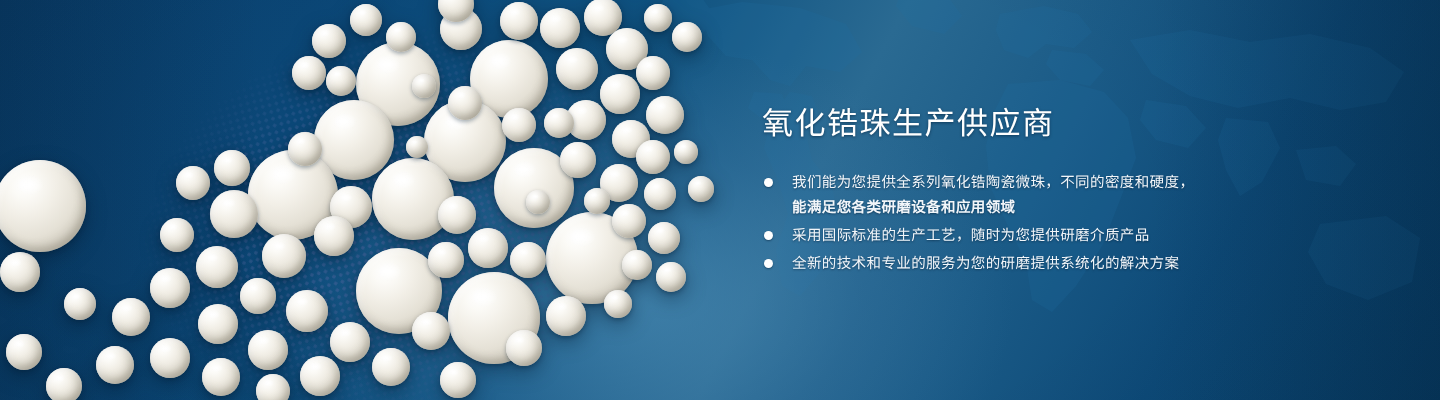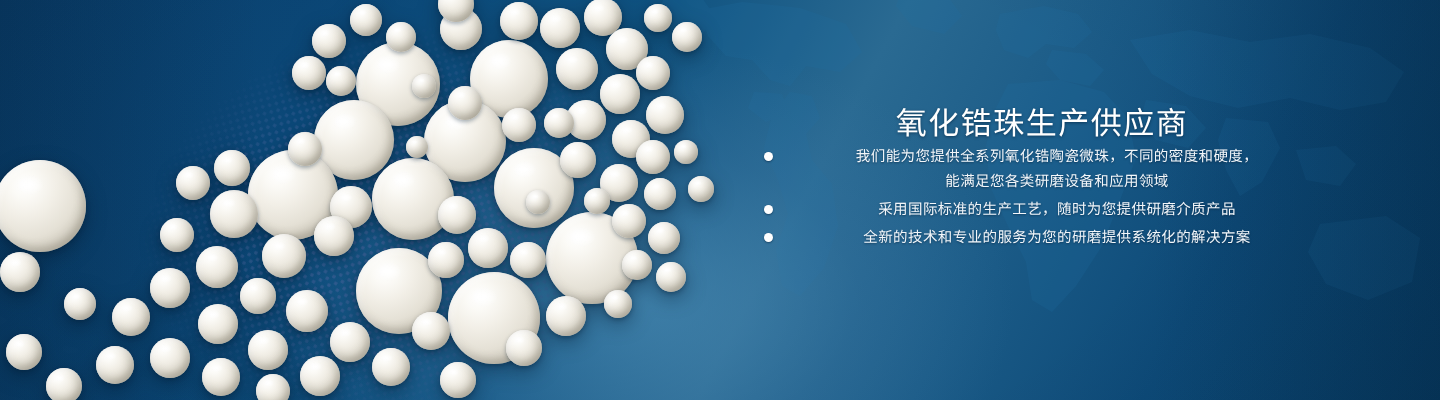--- a/index.html
+++ b/index.html
@@ -8,21 +8,20 @@
     width:1440px; height:400px; overflow:hidden;
     background:#0a4372;
     font-family:"Liberation Sans","DejaVu Sans",sans-serif;
   }
 
   .banner{
     position:relative;
     width:1440px; height:400px;
     overflow:hidden;
     background:#d946ef;
-    text-align:center;
   }
 
   
   .bg-base{
     position:absolute; inset:0;
     background:
       linear-gradient(118deg,
         #0a4170 0%,
         #0b4878 22%,
         #0f5280 40%,
@@ -113,41 +112,42 @@
   .headline{
     color:#ffffff;
     font-size:31px;
     font-weight:400;
     letter-spacing:1.5px;
     line-height:40px;
     text-shadow:0 1px 3px rgba(2,24,46,0.55);
     white-space:nowrap;
   }
   .bullets{
+    margin-top:26px;
     list-style:none;
   }
   .bullet{
     position:relative;
     padding-left:30px;
     color:#f2f6fa;
     font-size:14.5px;
     line-height:25px;
     letter-spacing:0.4px;
     text-shadow:0 1px 2px rgba(2,24,46,0.5);
     margin-bottom:3px;
   }
   .bullet .dot{
     position:absolute;
     left:2px; top:8px;
     width:9px; height:9px;
     border-radius:50%;
     background:#ffffff;
     box-shadow:0 1px 2px rgba(2,24,46,0.45);
   }
-  .bullet .line2{ display:block; }
+  .bullet .line2{ display:block;font-weight:bold; }
 </style>
 </head>
 <body>
 
 <div class="banner">
 
   <div class="bg-base"></div>
 
   <div class="bg-map">
     <svg viewBox="0 0 1440 400" preserveAspectRatio="none" aria-hidden="true">

